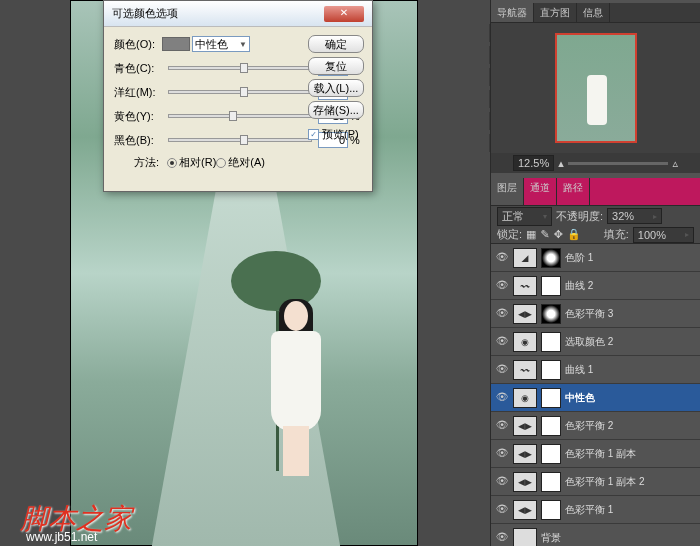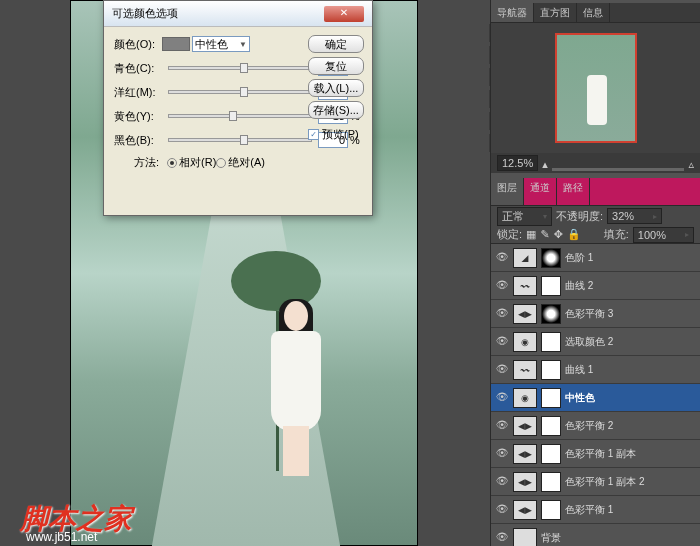--- a/index.html
+++ b/index.html
@@ -7,23 +7,23 @@
 .canvas{position:absolute;left:70px;top:0;width:348px;height:546px;background:linear-gradient(180deg,#a8c4b8 0%,#7fa890 25%,#b8d4c8 50%,#8aab9a 70%,#6a8a7a 100%);border:1px solid #000}
 .road{position:absolute;top:180px;left:80px;width:190px;height:370px;background:linear-gradient(180deg,#c5dad0 0,#a0b8ac 100%);clip-path:polygon(35% 0,65% 0,100% 100%,0 100%)}
 .person{position:absolute;top:270px;left:190px;width:70px;height:210px}
 .dress{position:absolute;top:60px;left:10px;width:50px;height:100px;background:#f5f5f0;border-radius:8px 8px 20px 20px}
 .head{position:absolute;top:30px;left:23px;width:24px;height:30px;background:#f4e0d0;border-radius:50%}
 .hair{position:absolute;top:28px;left:18px;width:34px;height:70px;background:#1a1a1a;border-radius:14px 14px 4px 4px}
 .legs{position:absolute;top:155px;left:22px;width:26px;height:50px;background:#f4e0d0}
 .leaf{position:absolute;top:-20px;left:-30px;width:90px;height:60px;background:#4a7050;border-radius:50%}
 .stem{position:absolute;top:40px;left:15px;width:3px;height:160px;background:#3a5a40}
 .watermark1{position:absolute;top:8px;left:512px;color:#999;font-size:9px}
-.watermark2{position:absolute;bottom:8px;left:20px;color:#e03020;font-size:28px;font-weight:bold;font-style:italic;text-shadow:1px 1px 2px #fff}
+.watermark2{position:absolute;bottom:8px;left:20px;color:#e03020;font-size:28px;font-weight:normal;font-style:italic;text-shadow:1px 1px 2px #fff}
 .watermark3{position:absolute;bottom:2px;left:26px;color:#fff;font-size:12px}
-.dialog{position:absolute;left:103px;top:0;width:270px;height:216px;background:#ece9d8;border:1px solid #666;box-shadow:2px 2px 8px rgba(0,0,0,.4)}
+.dialog{position:absolute;left:103px;top:0;width:270px;height:192px;background:#ece9d8;border:1px solid #666;box-shadow:2px 2px 8px rgba(0,0,0,.4)}
 .dlg-title{height:26px;background:linear-gradient(180deg,#fff 0,#d8e4f0 100%);border-bottom:1px solid #bbb;padding:5px 8px;display:flex;justify-content:space-between;align-items:center}
 .dlg-close{width:40px;height:16px;background:linear-gradient(180deg,#e89890 0,#c04030 100%);border-radius:2px;color:#fff;text-align:center;line-height:14px;font-size:10px}
 .dlg-body{padding:8px 10px;position:relative}
 .row{display:flex;align-items:center;margin-bottom:6px;height:18px}
 .lbl{width:48px;text-align:left;padding-right:4px}
 .color-sel{display:flex;align-items:center;gap:2px}
 .swatch{width:28px;height:14px;background:#808080;border:1px solid #666}
 .dropdown{width:58px;height:16px;background:#fff;border:1px solid #7a9ac0;padding:0 2px;display:flex;align-items:center;justify-content:space-between}
 .chev{font-size:8px;color:#555}
 .slider{flex:1;height:4px;background:#ddd;border:1px solid #999;margin:0 6px;position:relative}
@@ -40,21 +40,21 @@
 .chkbox{width:11px;height:11px;background:#fff;border:1px solid #7a9ac0;text-align:center;line-height:9px;font-size:8px;color:#4a7ab0}
 .right-panel{position:absolute;right:0;top:0;width:210px;height:546px;background:#535353;border-left:1px solid #2a2a2a}
 .tool-col{position:absolute;left:489px;top:24px;width:20px;display:flex;flex-direction:column;gap:4px}
 .tool{width:20px;height:18px;background:#535353;border:1px solid #3a3a3a;color:#ccc;text-align:center;line-height:16px;font-size:10px}
 .nav-tabs{display:flex;background:#3a3a3a;height:20px;border-bottom:1px solid #2a2a2a;margin-top:3px}
 .tab{padding:3px 6px;color:#ccc;font-size:10px;border-right:1px solid #2a2a2a}
 .tab.active{background:#535353}
 .nav-preview{height:130px;background:#404040;padding:6px;position:relative}
 .nav-img{width:82px;height:110px;margin:4px auto;background:linear-gradient(180deg,#7fa890 0,#8aab9a 100%);border:2px solid #d04030;position:relative}
 .nav-person{position:absolute;top:40px;left:30px;width:20px;height:50px;background:#f5f5f0;border-radius:4px}
-.zoom-row{display:flex;align-items:flex-end;padding:2px 6px;background:#3a3a3a;color:#ccc;gap:4px}
+.zoom-row{display:flex;align-items:center;padding:2px 22px;background:#3a3a3a;color:#ccc;gap:4px}
 .zoom-val{background:#2a2a2a;padding:1px 4px;border:1px solid #222}
 .zoom-slider{flex:1;height:3px;background:#666}
 .layers-tabs{display:flex;background:#be185d;height:28px;margin-top:5px}
 .layers-opts{display:flex;align-items:center;padding:3px 6px;background:#484848;color:#ccc;gap:4px;height:20px}
 .dd{background:#3a3a3a;border:1px solid #222;padding:1px 4px;display:flex;align-items:center;gap:19px}
 .lock-row{display:flex;align-items:center;padding:2px 6px;background:#484848;color:#ccc;gap:4px;height:18px;border-bottom:1px solid #2a2a2a}
 .layers-list{background:#535353;overflow:hidden}
 .layer{display:flex;align-items:center;height:28px;border-bottom:1px solid #3a3a3a;padding:0 4px;gap:4px}
 .layer.sel{background:#2a5a9a}
 .eye{width:14px;height:14px;color:#ccc;text-align:center;font-size:10px}

